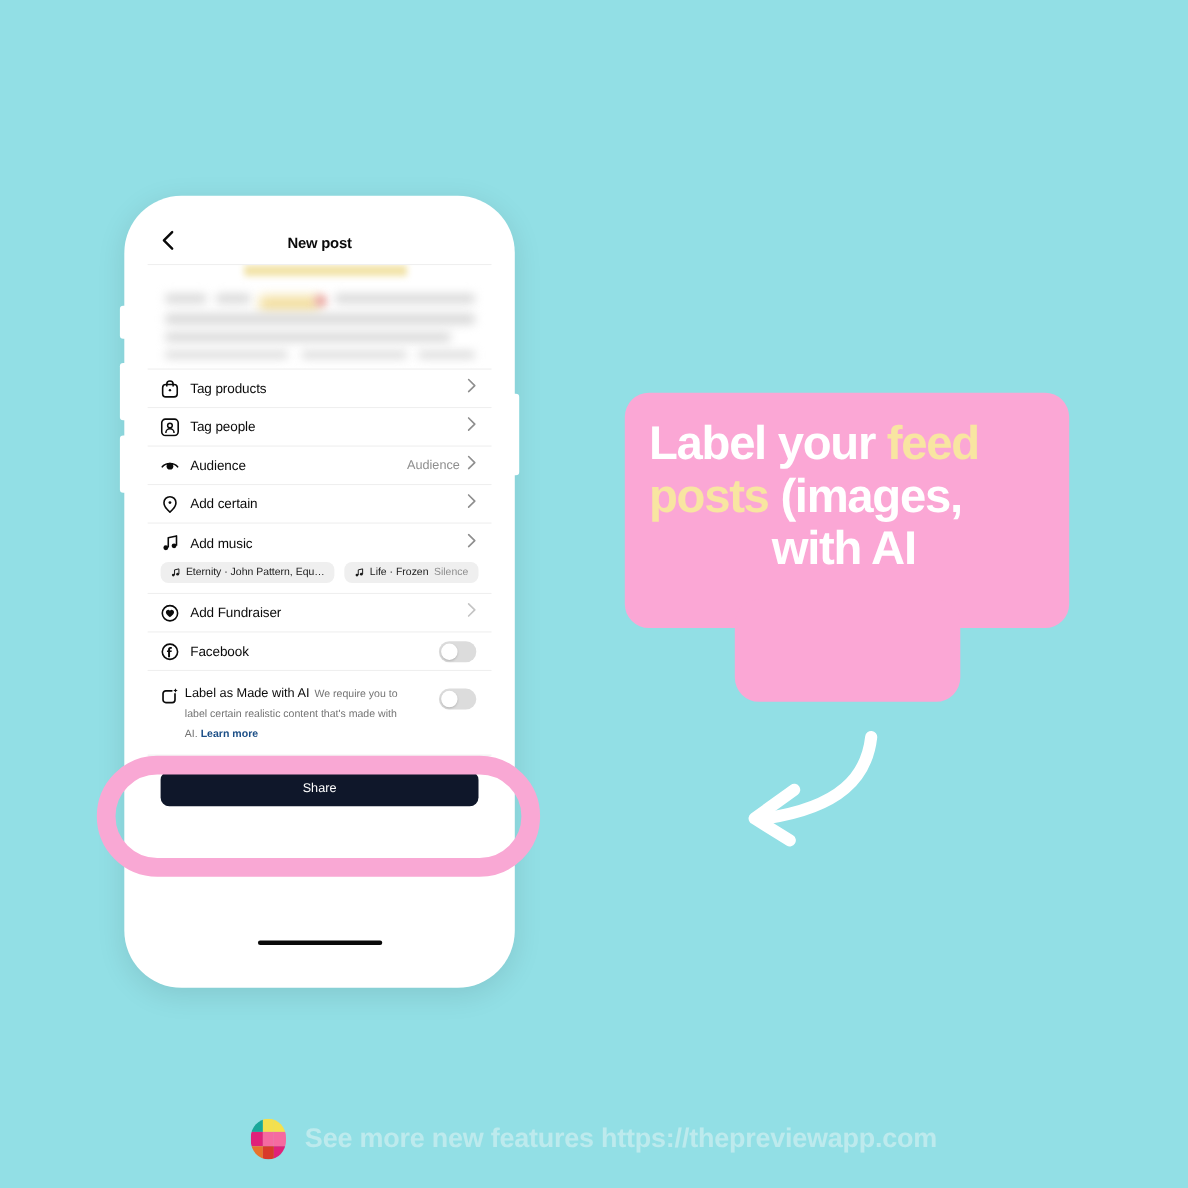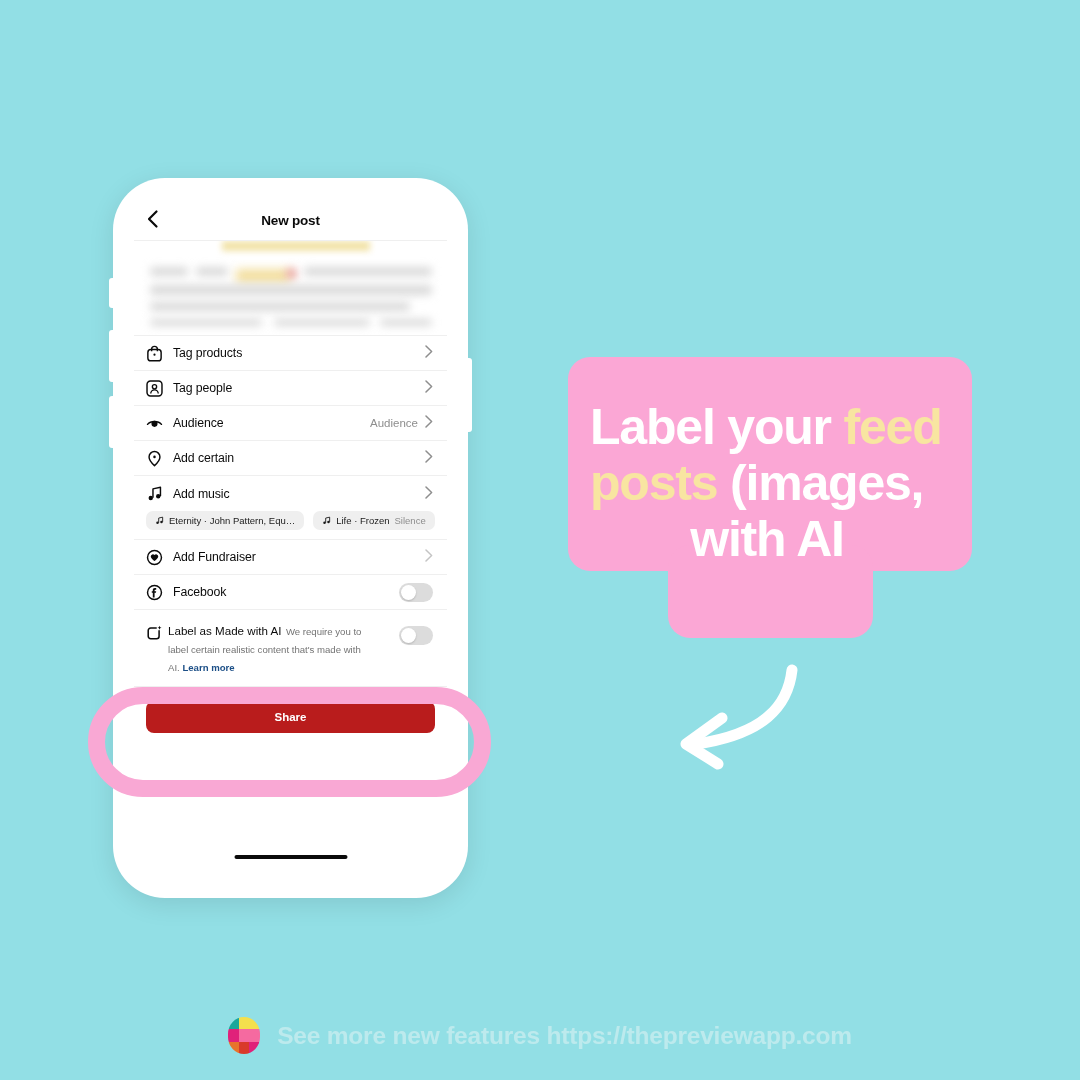--- a/index.html
+++ b/index.html
@@ -136,23 +136,23 @@
   #ai-row .ico{ margin-top:3px; }
   #ai-text{ margin-left:5px; max-width:205px; }
   #ai-title{ font-size:11.6px; color:#0b0b0b; font-weight:400; }
   #ai-desc{ font-size:9.6px; color:#737373; line-height:1.27; margin-top:1px; }
   #ai-learn{ color:#1c4f87; font-weight:bold; }
   #ai-row .toggle{ margin-top:5px; }
 
   
   #share-area{ padding:14px 12px 0 12px; }
   #share-button{
-    height:32px; background:#b91c1c; border-radius:8px;
+    height:32px; background:#0f172a; border-radius:8px;
     display:flex; align-items:center; justify-content:center;
-    color:#ffffff; font-size:11.5px; font-weight:bold;
+    color:#ffffff; font-size:11.5px; font-weight:normal;
   }
   #home-indicator{
     position:absolute; bottom:16px; left:50%; transform:translateX(-50%);
     width:113px; height:4px; background:#0a0a0a; border-radius:3px;
   }
 
   
   #ai-highlight-ring{
     position:absolute; left:88px; top:687px;
     width:403px; height:110px;
@@ -166,24 +166,23 @@
     position:absolute; left:0; top:0; width:404px; height:214px;
     background:#fba7d5; border-radius:22px;
   }
   #bubble-bottom{
     position:absolute; left:100px; top:188px; width:205px; height:93px;
     background:#fba7d5; border-radius:22px;
   }
   #callout-text{
     position:absolute; left:0; top:0; width:404px;
     padding:22px 14px 0 22px;
-    font-size:50px; line-height:1.12; font-weight:bold;
+    font-size:43px; line-height:1.12; font-weight:bold;
     color:#ffffff; letter-spacing:-1.2px;
     text-align:left;
-    margin-top:20px;
   }
   #callout-text .hl{ color:#f8e5a1; }
   #callout-text .last{ display:block; text-align:center; padding-right:14px; }
 
   
   #callout-arrow{ position:absolute; left:652px; top:658px; width:180px; height:130px; }
 
   
   #footer{
     position:absolute; left:0; bottom:26px; width:1080px;

